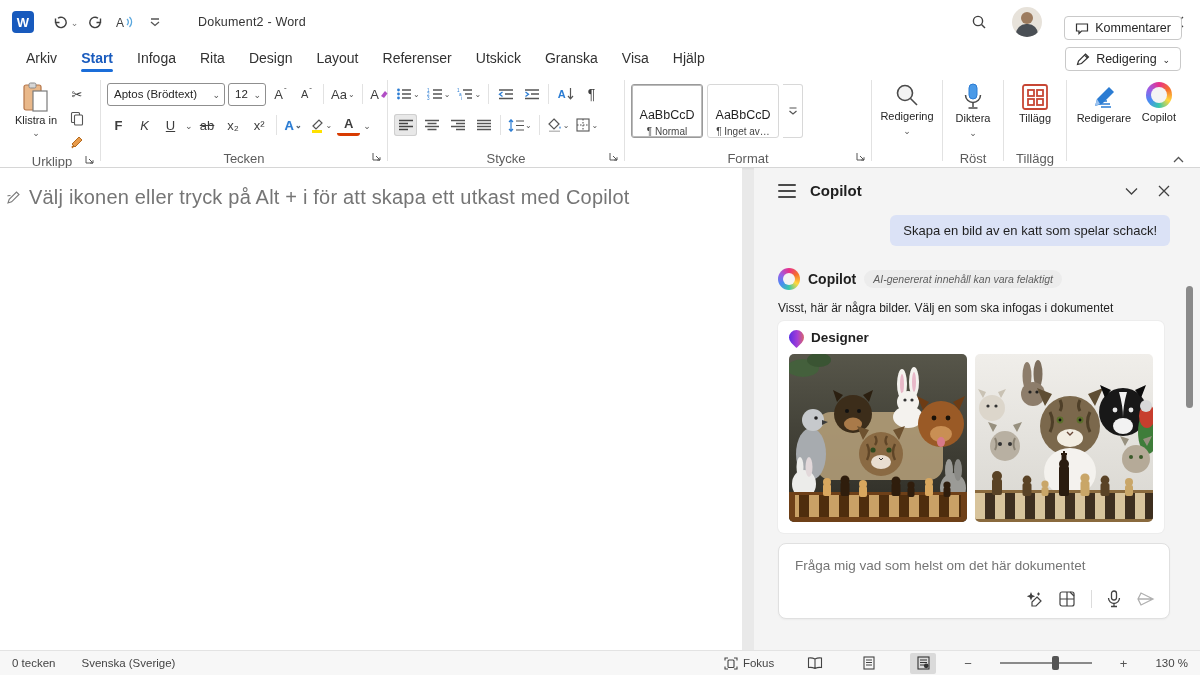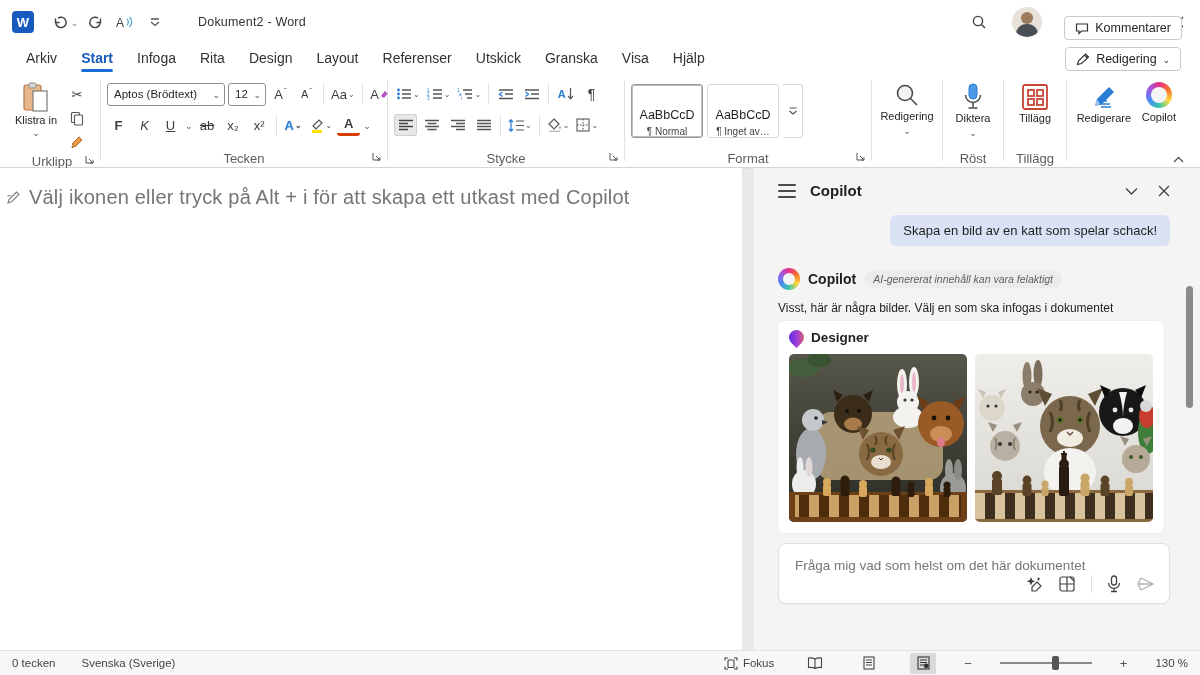--- a/index.html
+++ b/index.html
@@ -90,21 +90,21 @@
   .resp-name { font-size:14px; font-weight:bold; color:#1f1f1f; }
   .disclaimer { font-size:10.5px; color:#5f5f5f; background:#ececec; border-radius:9px; padding:3px 9px;font-style:italic; }
   .resp-text { font-size:12px; color:#1f1f1f; margin-top:11px; }
   .card { background:#fff; border-radius:6px; margin-top:6px; padding:9px 11px 11px; width:386px; box-shadow:0 0 0 1px #ededed;text-align:right; }
   .card-head { display:flex; align-items:center; gap:7px; }
   .designer-petal { width:15px; height:15px; border-radius:55% 55% 55% 6%; transform:rotate(-45deg);
     background:linear-gradient(135deg,#5b2ee5 15%,#a63ed4 55%,#f07a3c 100%); }
   .card-title { font-size:13.5px; font-weight:bold; color:#1f1f1f; }
   .card-imgs { display:flex; gap:8px; margin-top:9px; }
   .gen-img { width:178px; height:168px; border-radius:5px; overflow:hidden; display:block; }
-  .inputcard { margin-top:10px; background:#fff; border:1px solid #e0e0e0; border-radius:8px; height:61px; position:relative;
+  .inputcard { margin-top:10px; background:#fff; border:1px solid #e0e0e0; border-radius:8px; height:76px; position:relative;
     padding:12px 14px; box-shadow:0 1px 2px rgba(0,0,0,.04); width:392px; }
   .inputcard input { border:none; outline:none; width:100%; font-size:13.5px; font-family:inherit; color:#262626; background:transparent; }
   .inputcard input::placeholder { color:#757575; }
   .input-icons { position:absolute; right:14px; bottom:10px; display:flex; align-items:center; gap:15px; color:#424242; }
   .in-div { width:1px; height:18px; background:#dcdcdc; }
   .pane-scroll { position:absolute; right:7px; top:118px; width:7px; height:122px; border-radius:4px; background:#8a8a8a; }
 
   
   .statusbar { height:25px; flex:0 0 25px; background:#f7f7f7; border-top:1px solid #e3e3e3; display:flex; align-items:center;
     font-size:11.5px; color:#444; padding:0 12px; }

